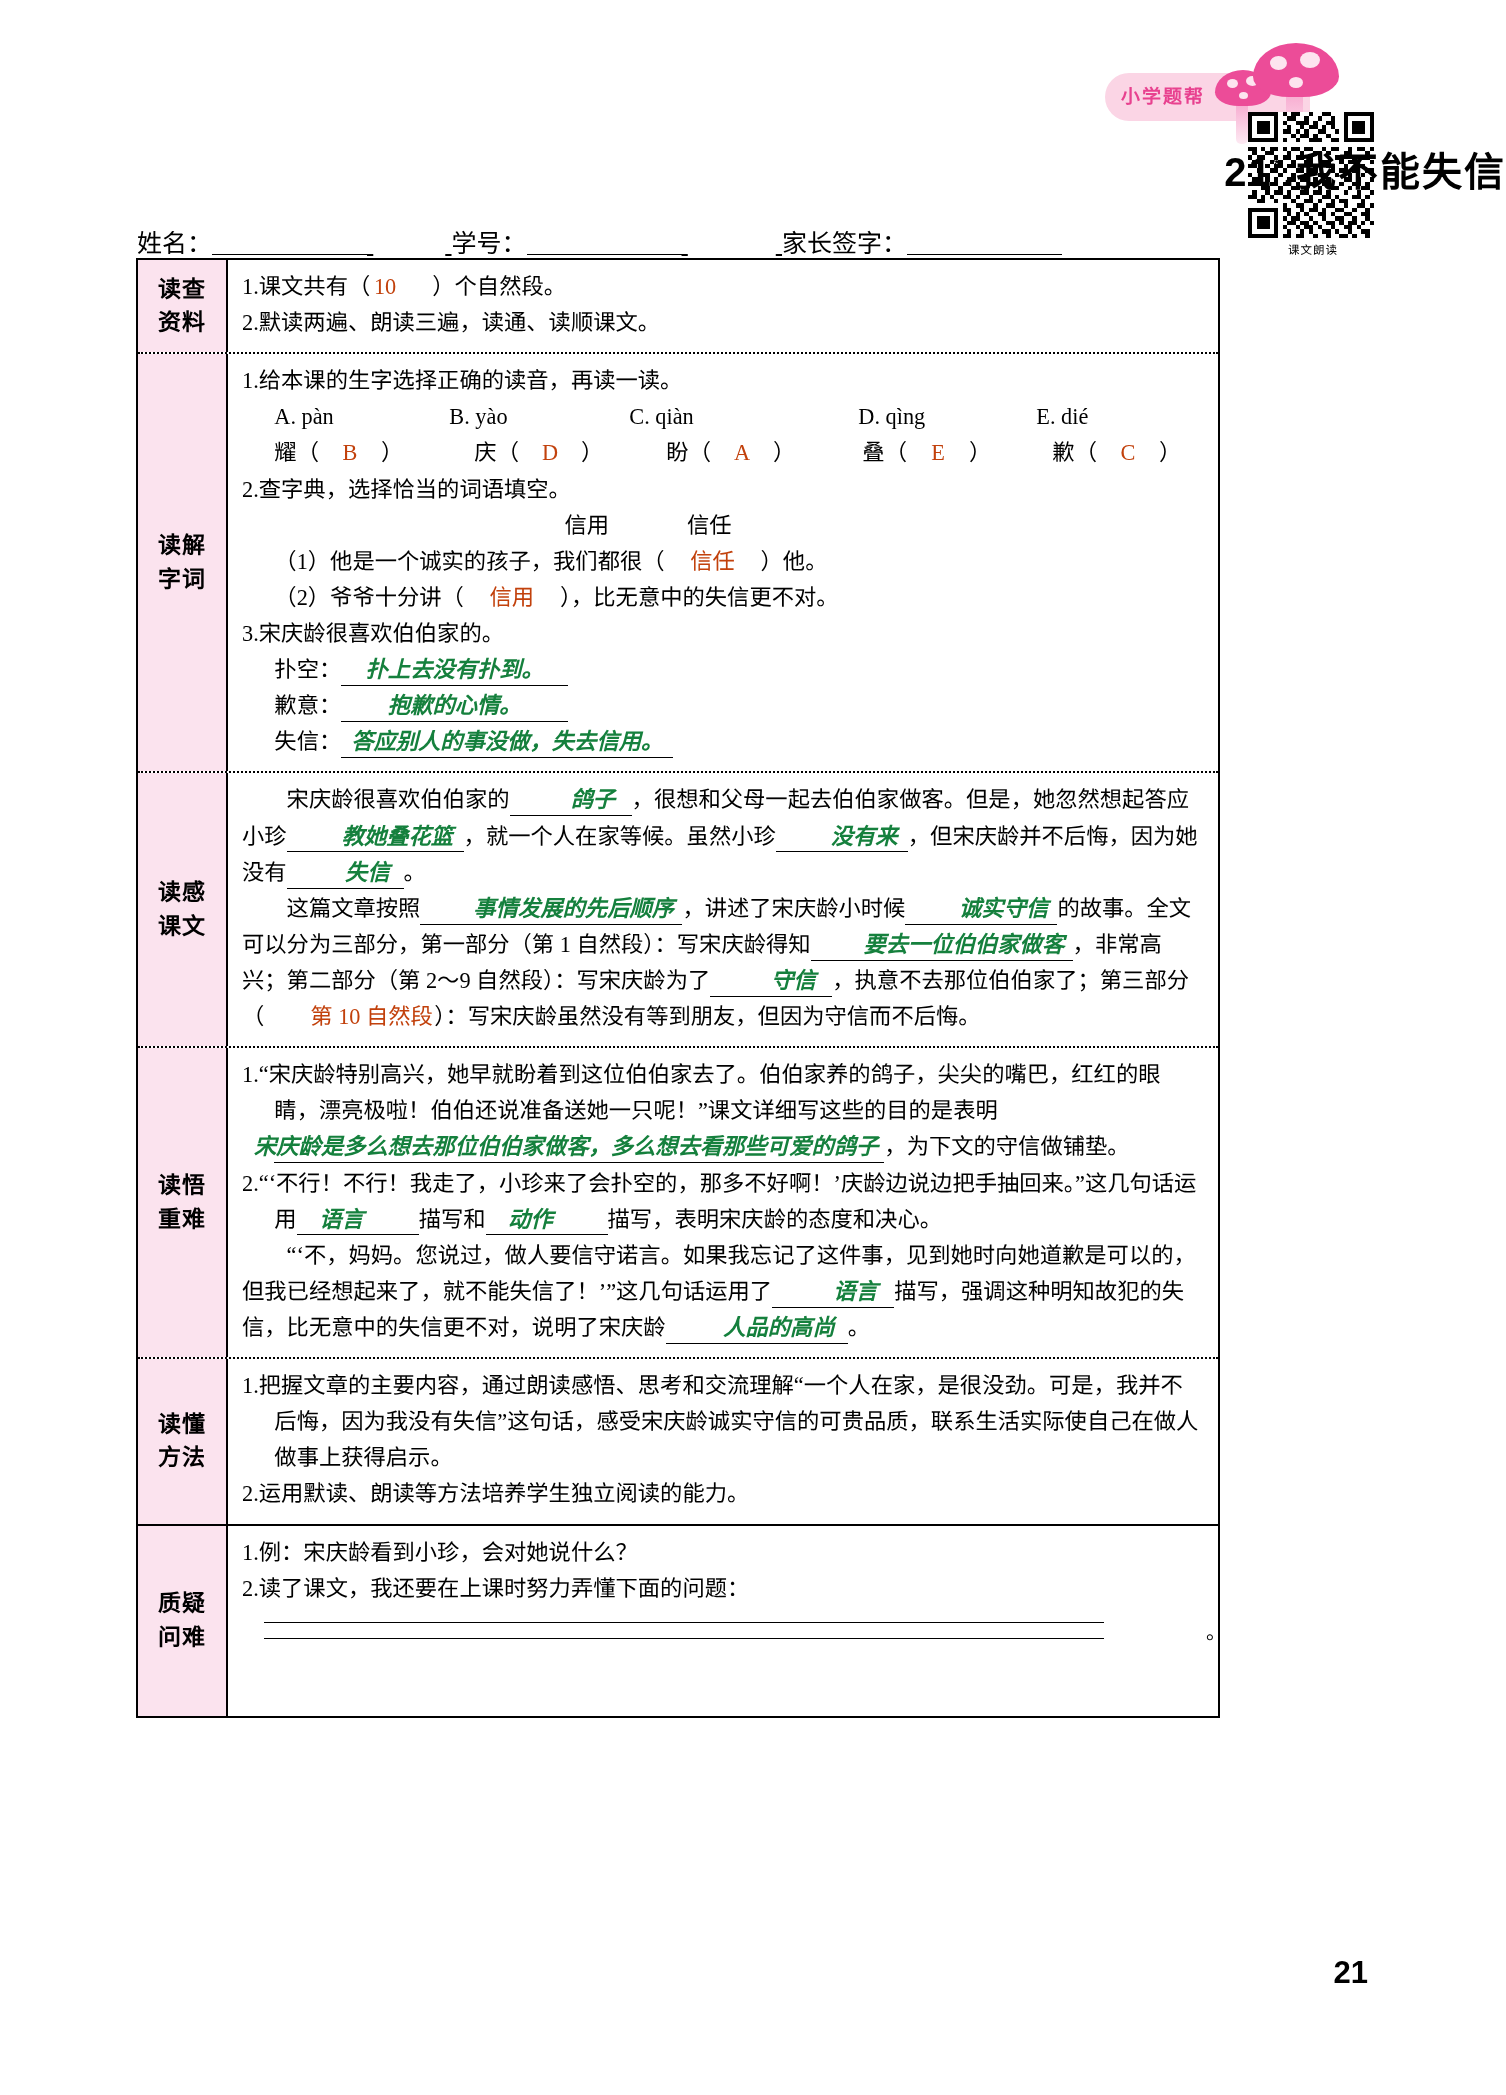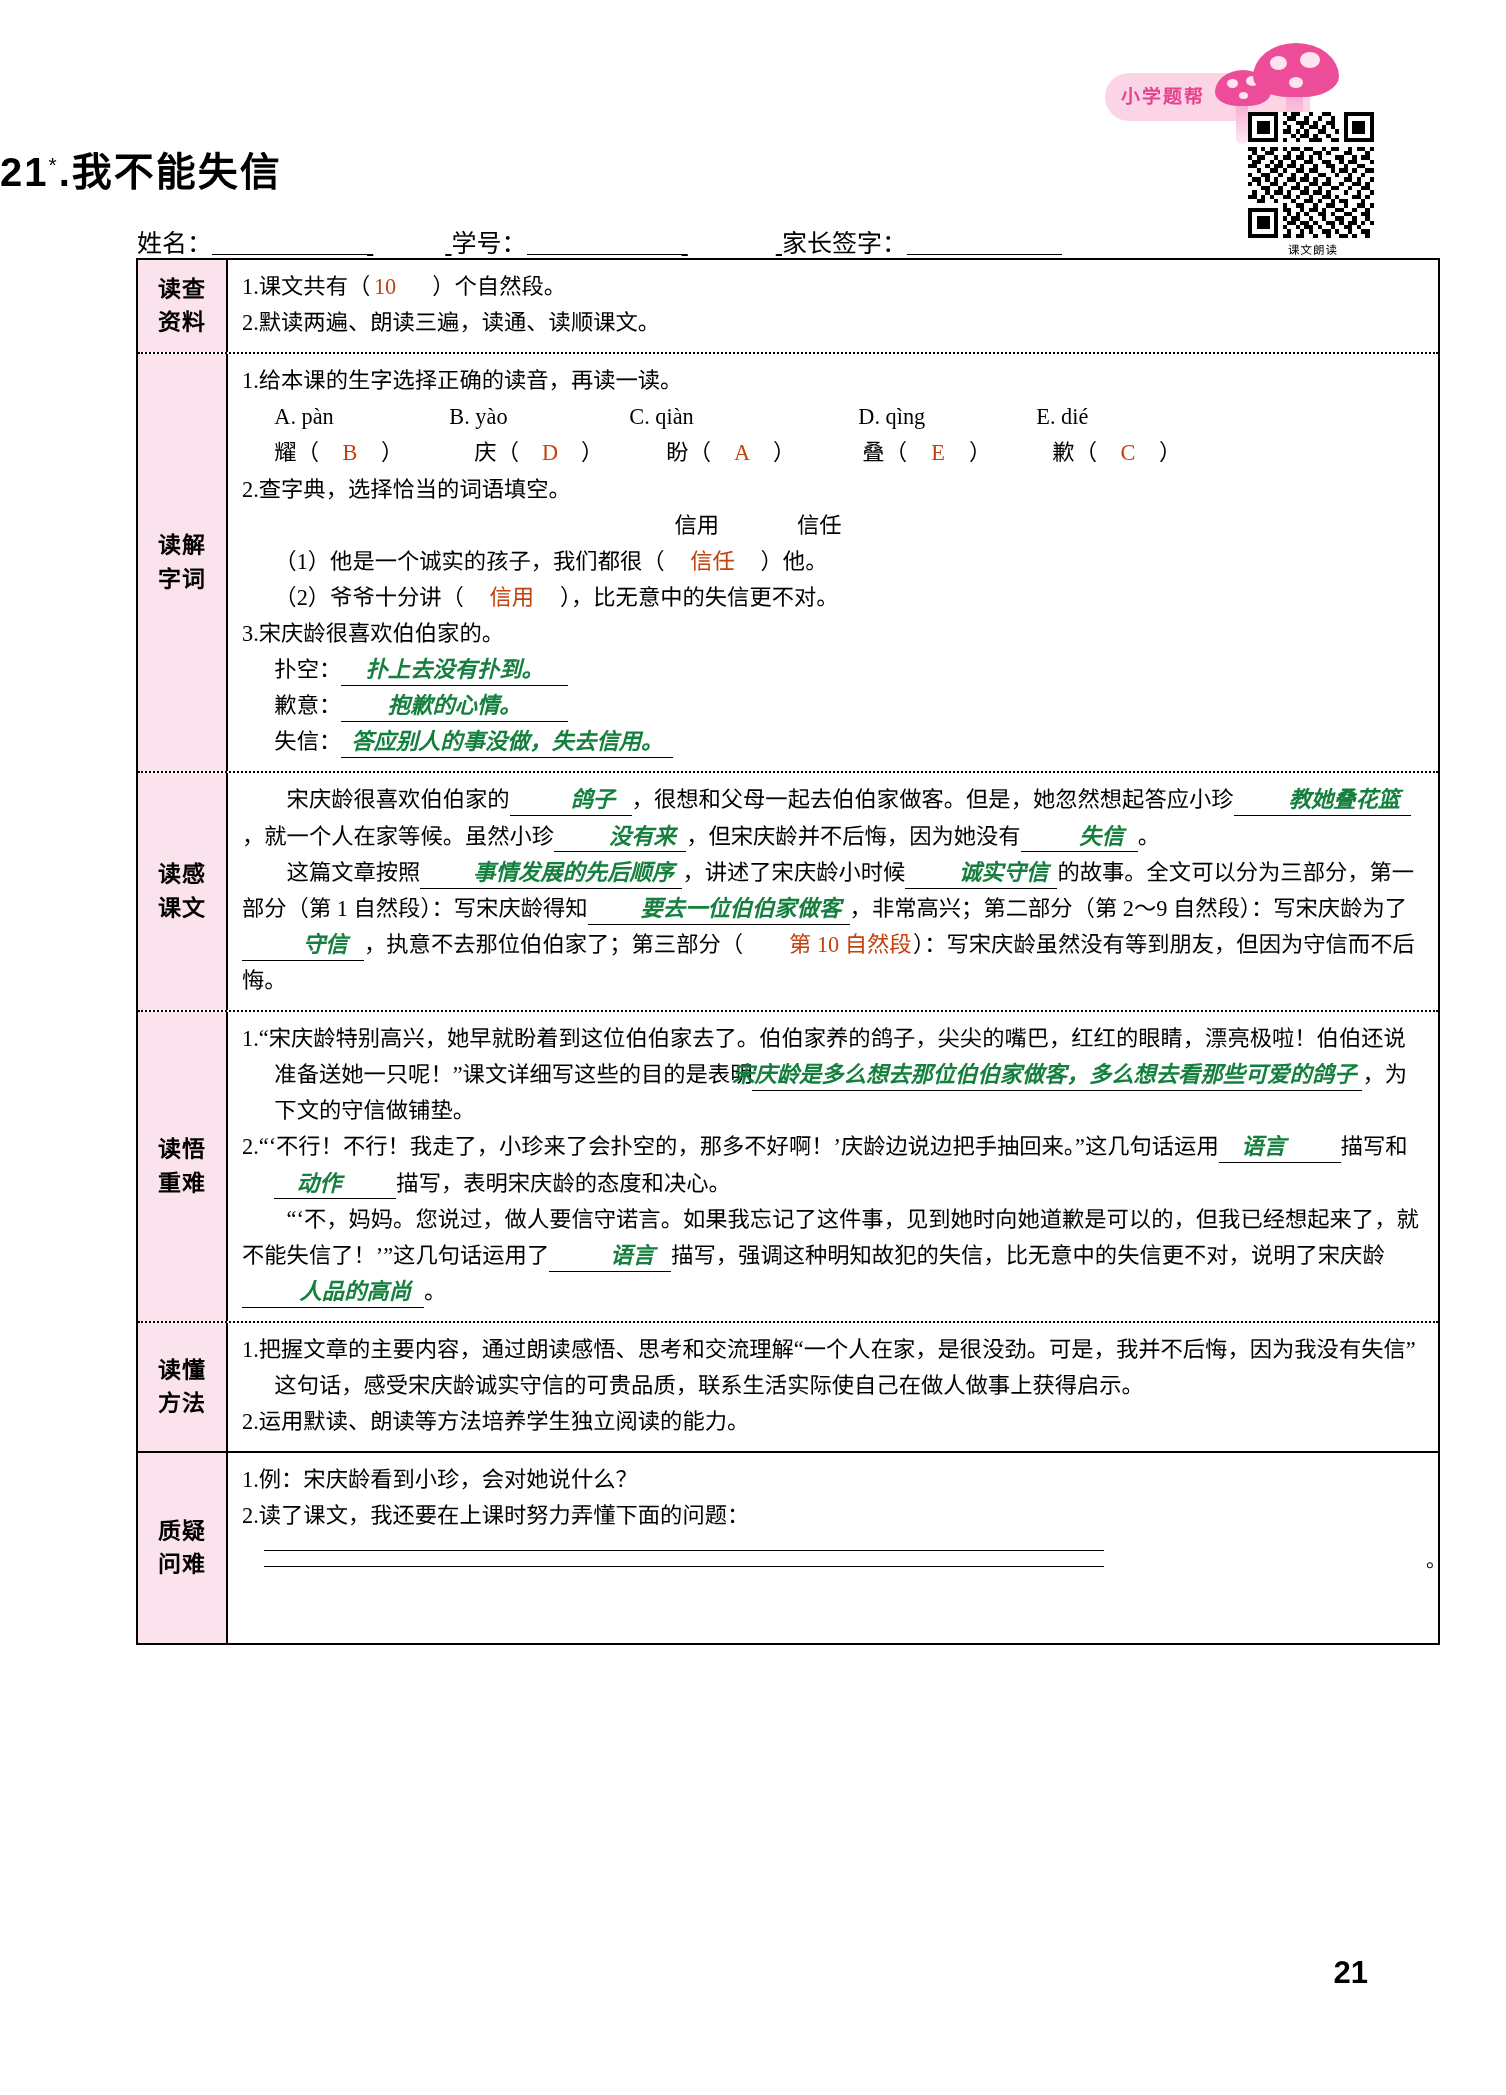--- a/index.html
+++ b/index.html
@@ -92,21 +92,21 @@
     color: #000;
     letter-spacing: 1px;
   }
 
   
   .title {
     position: absolute;
     left: 0;
     top: 140px;
     width: 1506px;
-    text-align: left;
+    text-align: right;
     font-family: "Liberation Sans", sans-serif;
     font-weight: bold;
     font-size: 40px;
     letter-spacing: 2px;
   }
   .title sup {
     font-size: 21px;
     font-weight: normal;
     vertical-align: super;
   }
@@ -130,21 +130,21 @@
     vertical-align: -3px;
   }
   .gap-a { display:inline-block; width: 72px; }
   .gap-b { display:inline-block; width: 88px; }
 
   
   .tbl {
     position: absolute;
     left: 136px;
     top: 258px;
-    width: 1304px;
+    width: 1084px;
     border: 2px solid #000;
     border-collapse: collapse;
     box-sizing: border-box;
   }
   .tbl-row {
     display: flex;
     align-items: stretch;
     border-bottom: 2px dotted #000;
   }
   .tbl-row.solid { border-bottom: 2px solid #000; }

